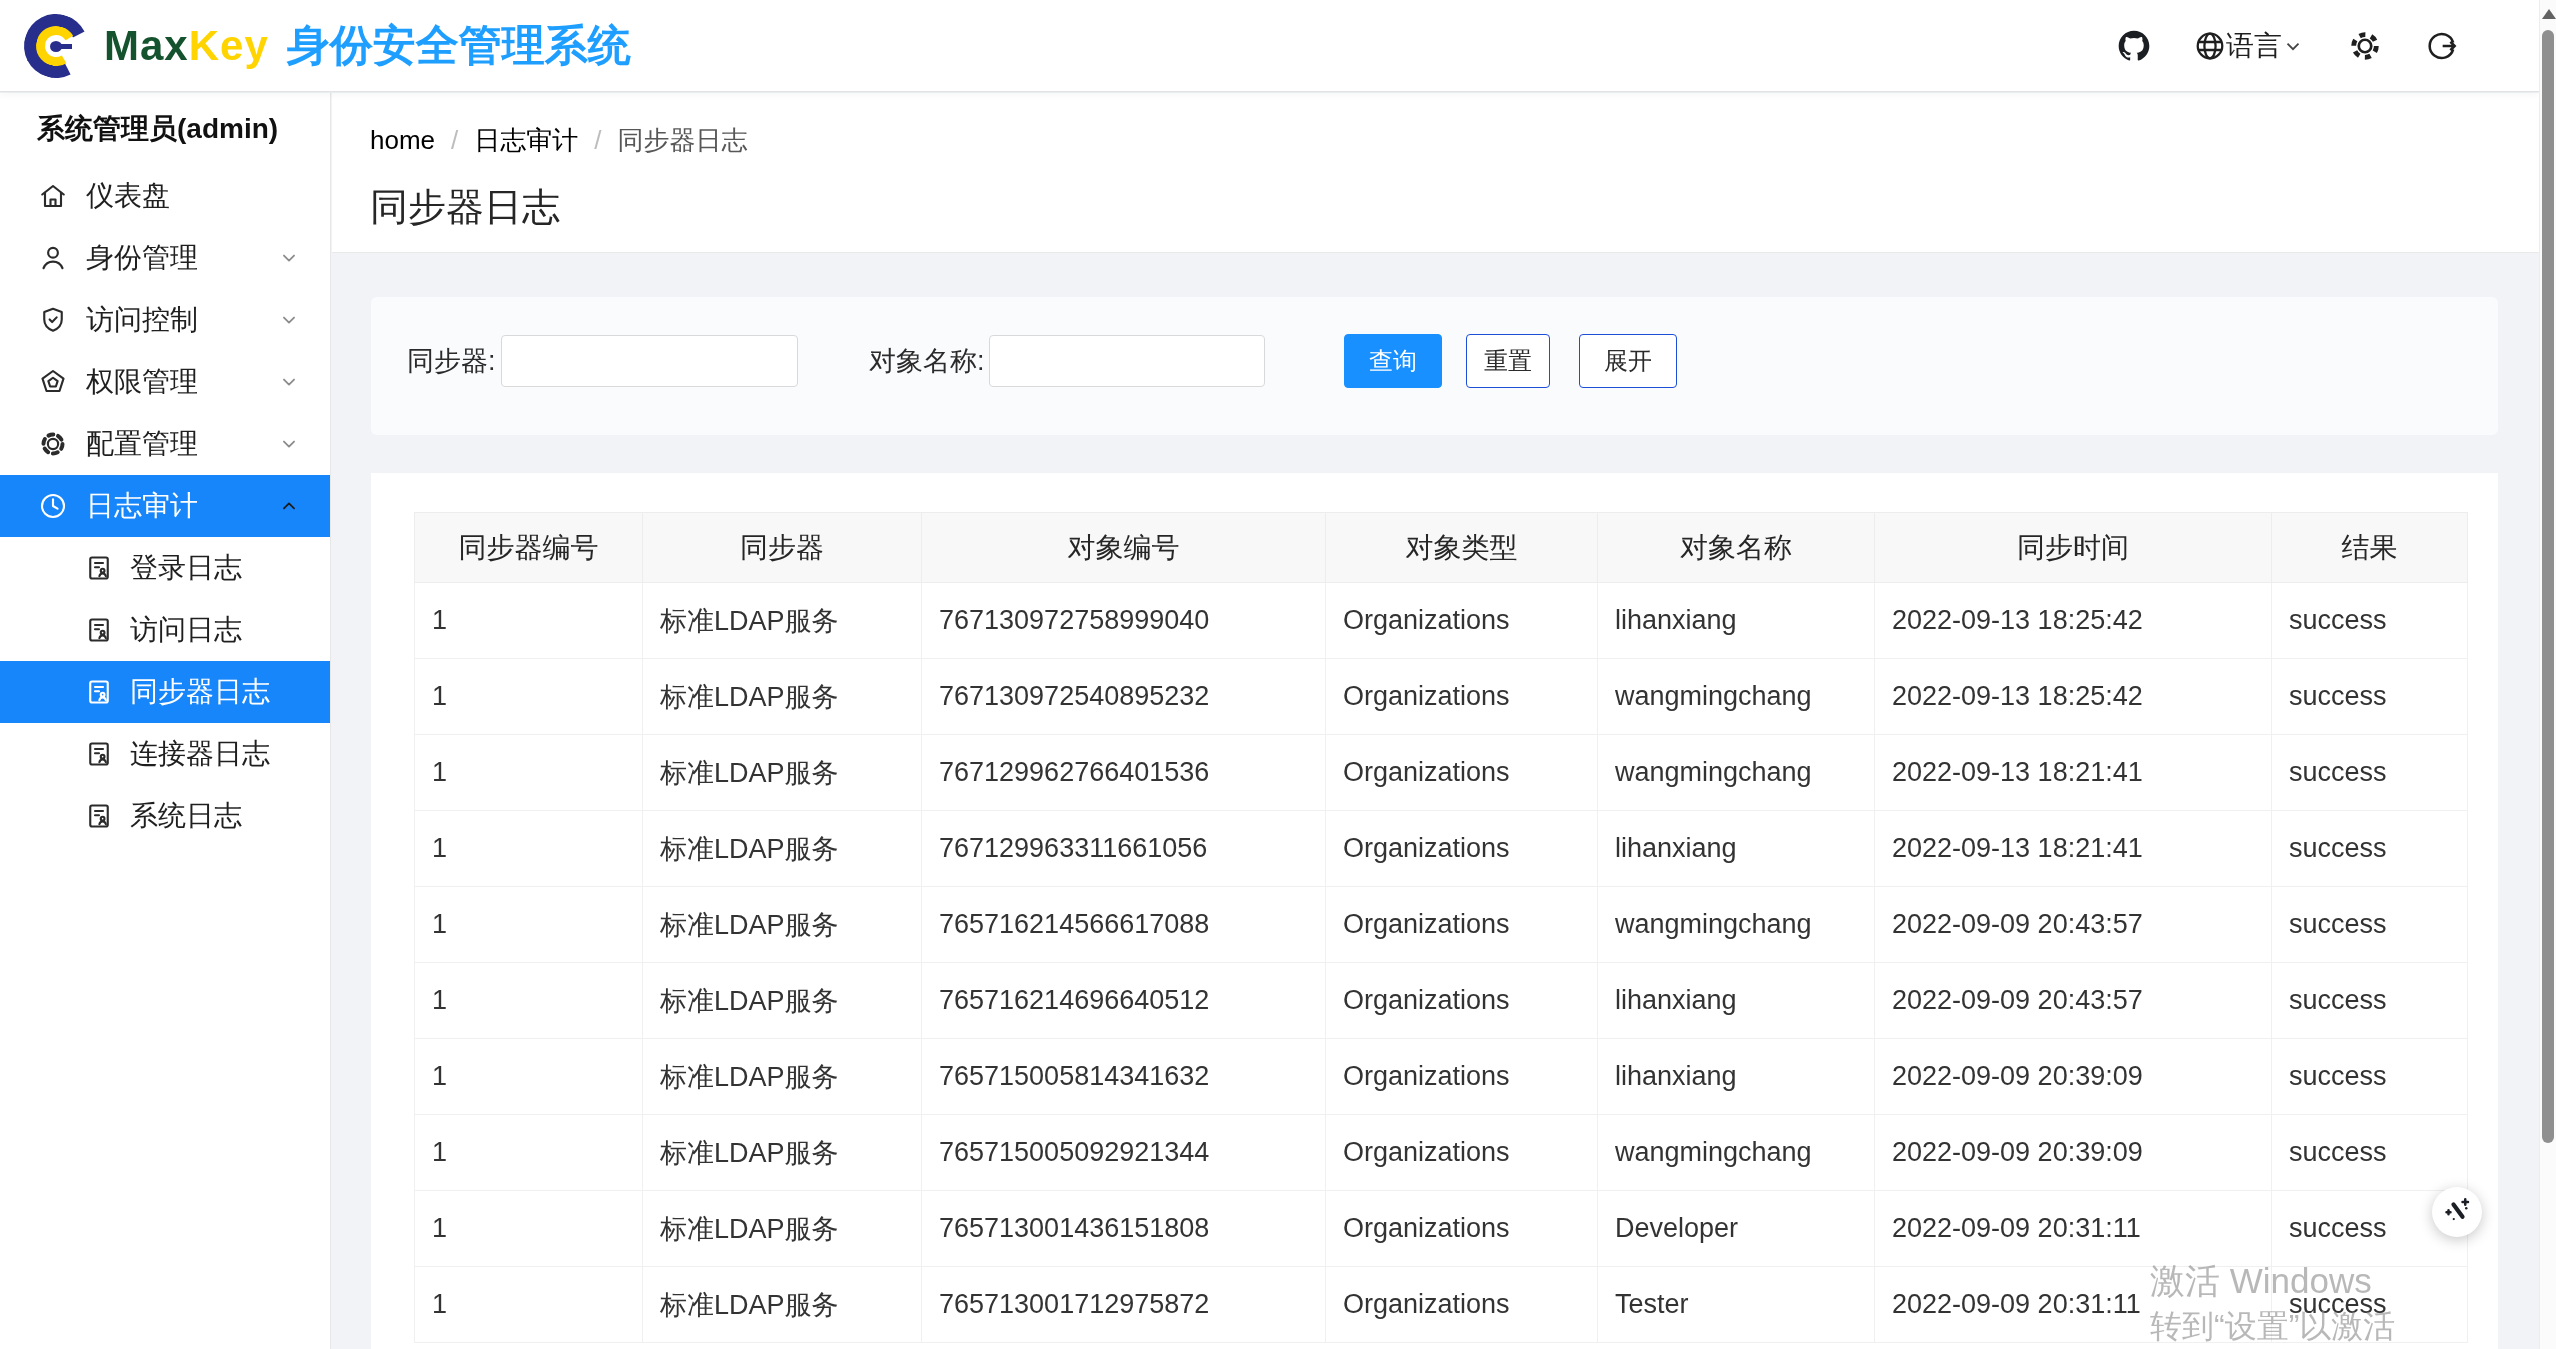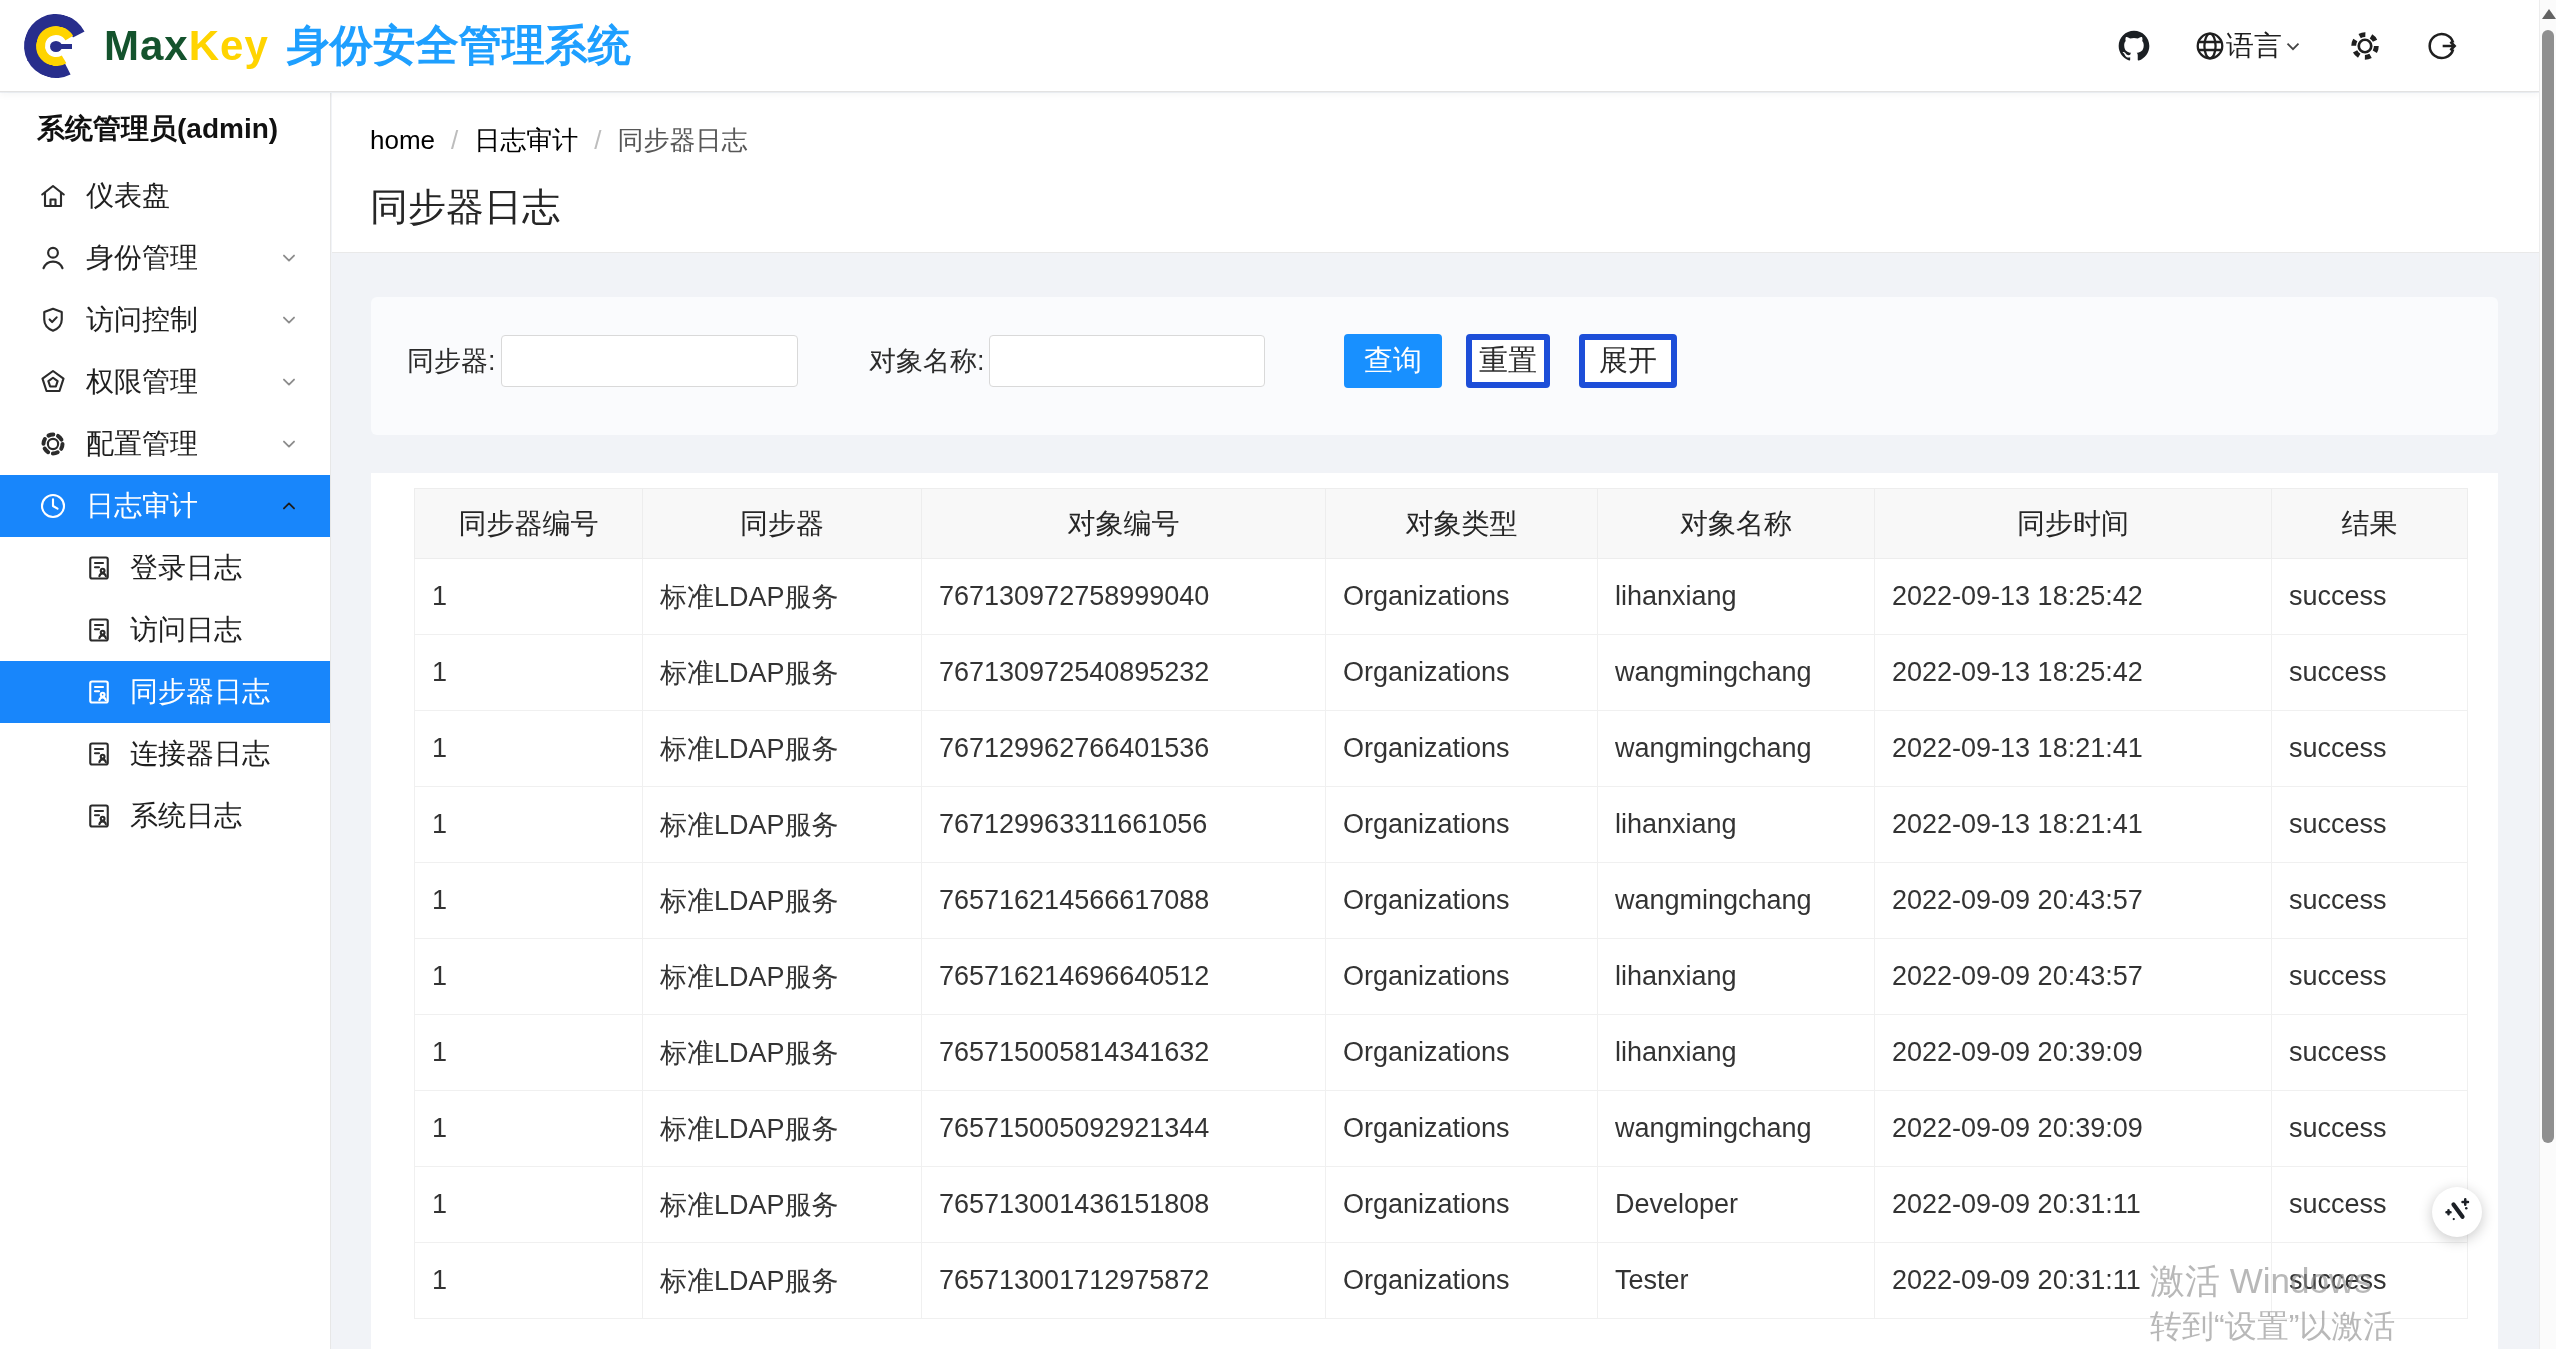--- a/index.html
+++ b/index.html
@@ -62,29 +62,29 @@
   
   .filter-card { position:absolute; left:39px; top:204px; width:2127px; height:138px; background:#fafbfd; border-radius:6px; }
   .filter-row { position:absolute; left:0; top:37px; width:100%; height:54px; display:flex; align-items:center; }
   .f-label { font-size:27px; color:#2b2b2b; }
   .lbl-sync { position:absolute; left:36px; }
   .lbl-obj  { position:absolute; left:498px; }
   .f-input { position:absolute; height:52px; border:1px solid #d9d9d9; border-radius:4px; background:#fff;
              font-size:26px; padding:0 14px; color:#333; outline:none; }
   .inp-sync { left:130px; width:297px; }
   .inp-obj  { left:618px; width:276px; }
-  .btn { position:absolute; height:54px; border-radius:4px; font-size:29px; display:flex; align-items:center;
-         justify-content:center; cursor:pointer; border:6px solid #1d4ed8; background:#fff; color:#2b2b2b; }
+  .btn { position:absolute; height:54px; border-radius:4px; font-size:24px; display:flex; align-items:center;
+         justify-content:center; cursor:pointer; border:1px solid #1d4ed8; background:#fff; color:#2b2b2b; }
   .btn-primary { left:973px; width:98px; background:#1890ff; border-color:#1890ff; color:#fff; }
   .btn-reset { left:1095px; width:84px; }
   .btn-expand { left:1208px; width:98px; }
 
   
   .table-card { position:absolute; left:39px; top:380px; width:2127px; height:876px; background:#fff; }
-  table.log { position:absolute; left:43px; top:15px; width:2053px; border-collapse:collapse; table-layout:fixed; }
+  table.log { position:absolute; left:43px; top:39px; width:2053px; border-collapse:collapse; table-layout:fixed; }
   table.log th { height:70px; background:#f8f8f8; font-size:28px; font-weight:400; color:#262626;
                  border:1px solid #ededed; text-align:center; }
   table.log td { height:76px; font-size:27px; color:#333; border:1px solid #f0f0f0; border-top:none;
                  text-align:left; padding-left:17px; background:#fff; overflow:hidden; white-space:nowrap; }
 
   
   .fab { position:absolute; left:2432px; top:1187px; width:50px; height:50px; border-radius:50%; background:#fff;
          box-shadow:0 3px 14px rgba(0,0,0,.22); display:flex; align-items:center; justify-content:center;
          z-index:40; cursor:pointer; color:#1c2026; }
 

